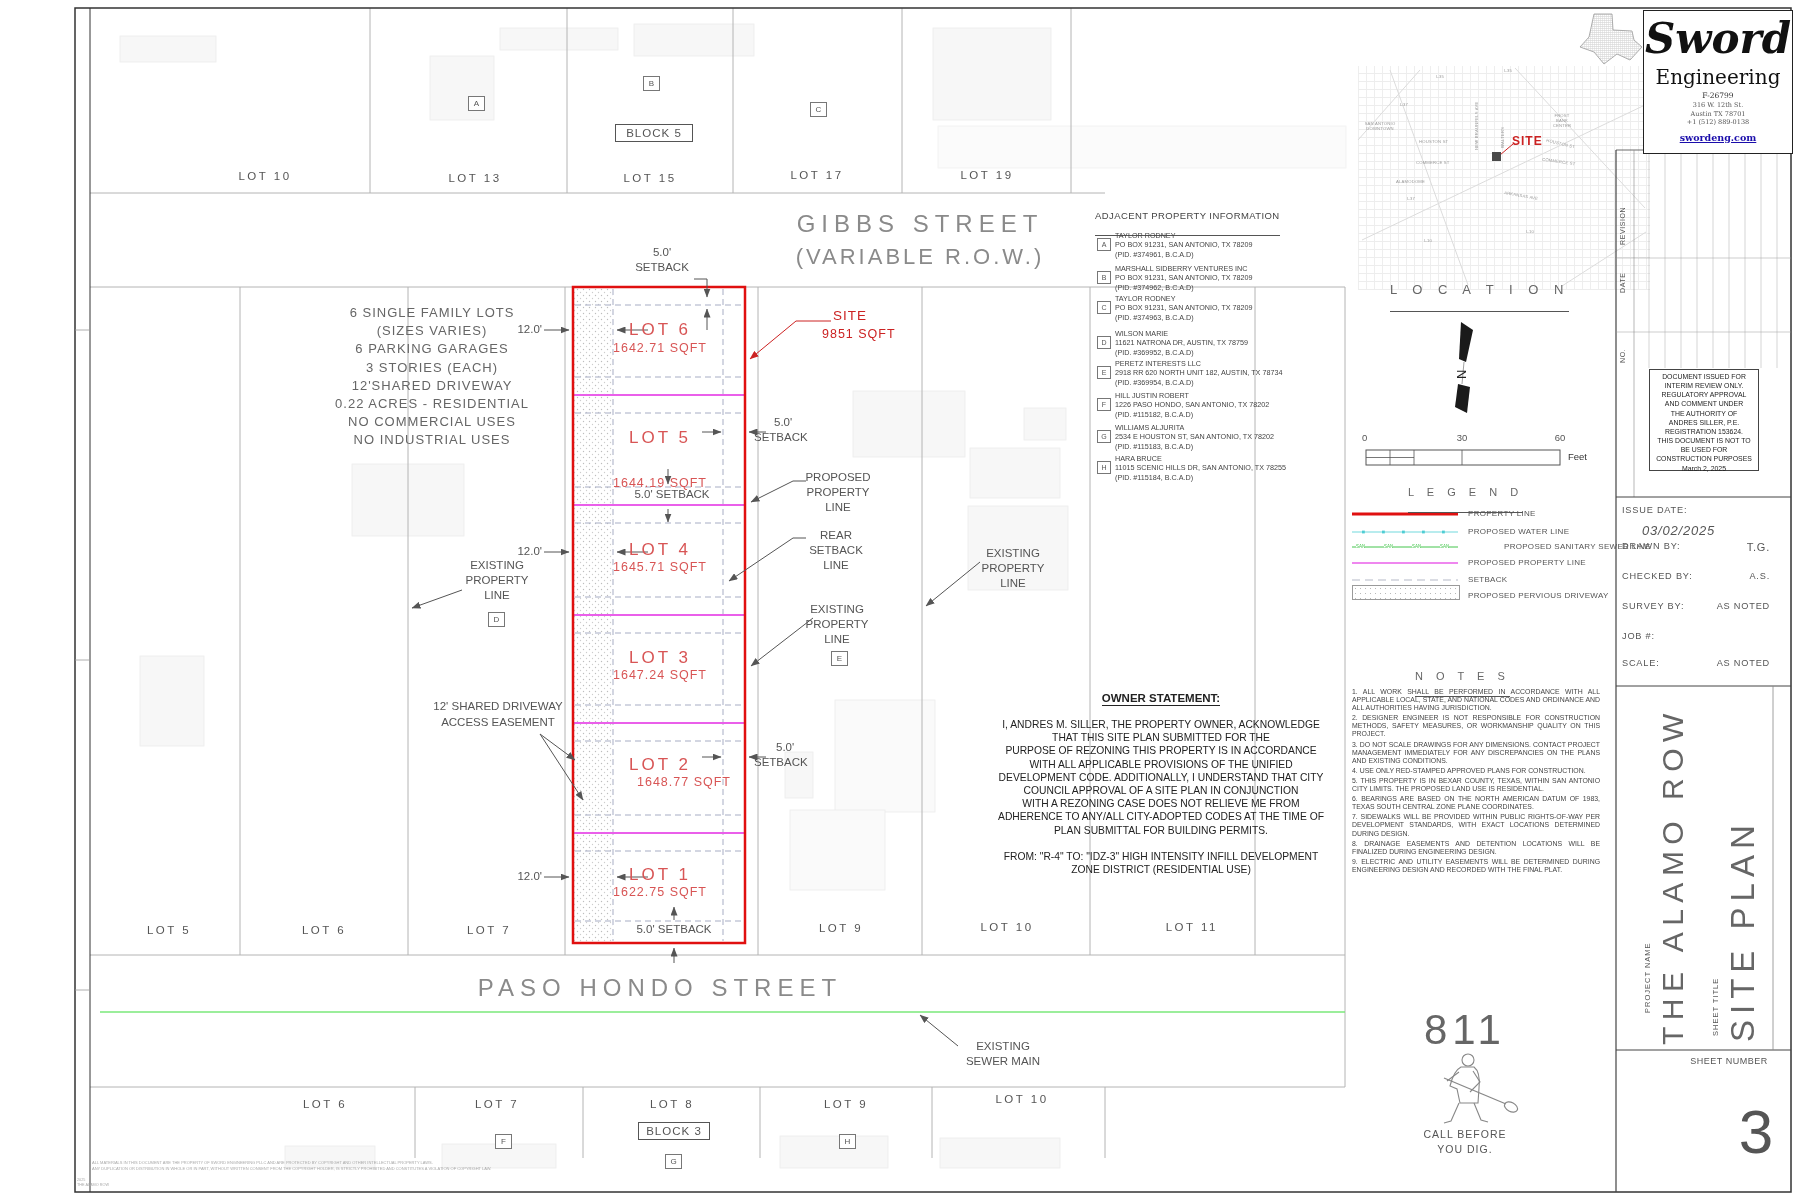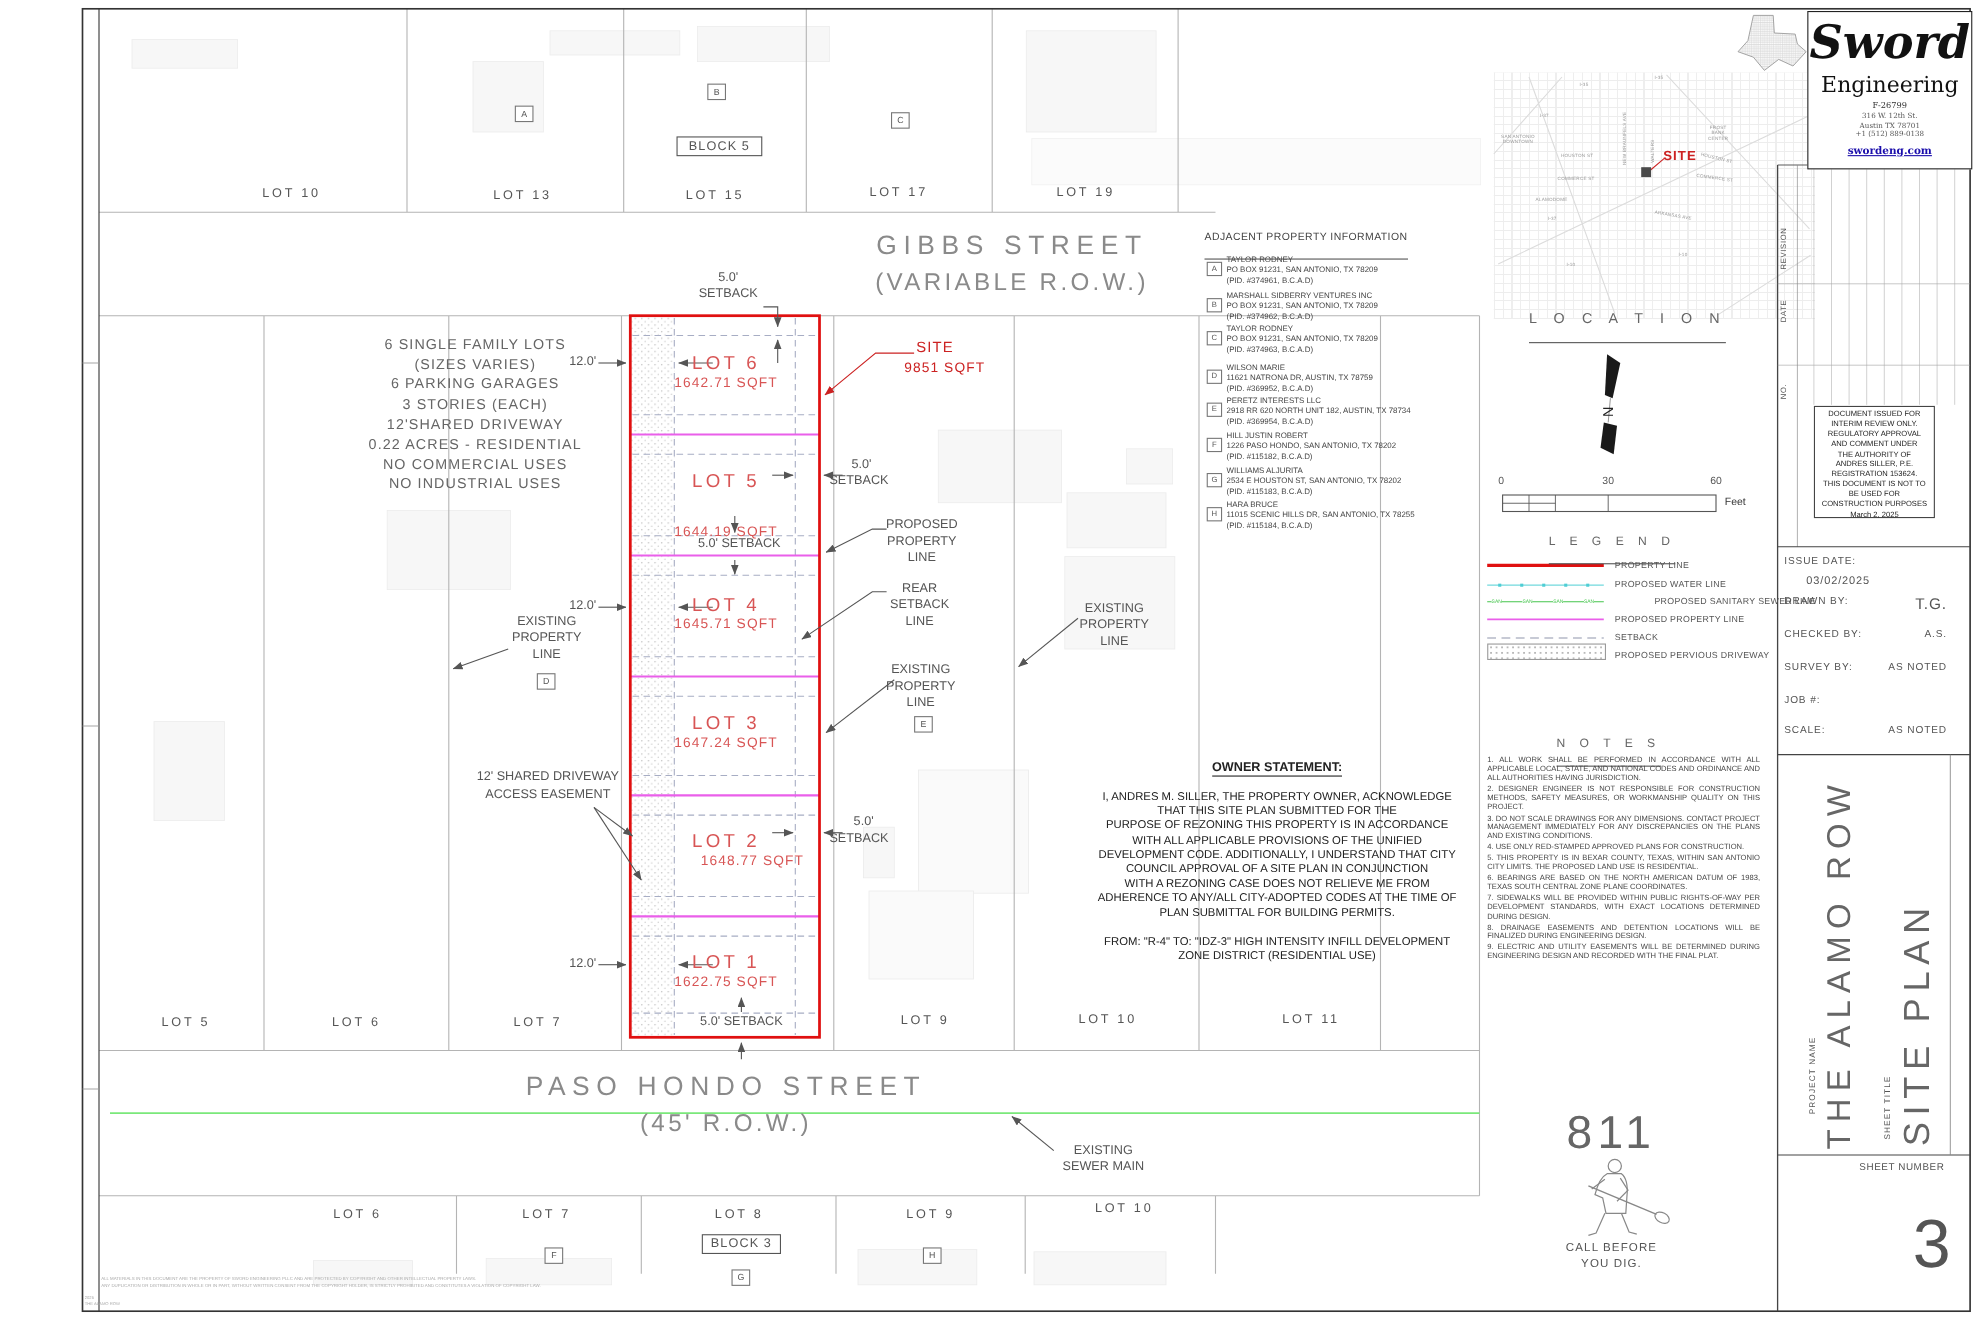--- a/index.html
+++ b/index.html
@@ -248,21 +248,20 @@
   <div class="t c" style="left:958px;top:1055px;width:90px;font-size:11.5px;">SEWER MAIN</div>
 
   <div class="t c" style="left:124px;top:924px;width:90px;font-size:11.5px;letter-spacing:2.5px;">LOT 5</div>
   <div class="t c" style="left:279px;top:924px;width:90px;font-size:11.5px;letter-spacing:2.5px;">LOT 6</div>
   <div class="t c" style="left:444px;top:924px;width:90px;font-size:11.5px;letter-spacing:2.5px;">LOT 7</div>
   <div class="t c" style="left:796px;top:922px;width:90px;font-size:11.5px;letter-spacing:2.5px;">LOT 9</div>
   <div class="t c" style="left:962px;top:921px;width:90px;font-size:11.5px;letter-spacing:2.5px;">LOT 10</div>
   <div class="t c" style="left:1128px;top:921px;width:90px;font-size:11.5px;letter-spacing:2.5px;text-align:right;">LOT 11</div>
 
   <div class="t c" style="left:470px;top:974px;width:380px;font-size:24px;letter-spacing:6px;color:#8a8a8a;">PASO HONDO STREET</div>
-  <div class="t c" style="left:470px;top:1008px;width:380px;font-size:22px;letter-spacing:3px;color:#8a8a8a;">(45' R.O.W.)</div>
 
   <div class="t c" style="left:280px;top:1098px;width:90px;font-size:11.5px;letter-spacing:2.5px;">LOT 6</div>
   <div class="t c" style="left:452px;top:1098px;width:90px;font-size:11.5px;letter-spacing:2.5px;">LOT 7</div>
   <div class="t c" style="left:627px;top:1098px;width:90px;font-size:11.5px;letter-spacing:2.5px;">LOT 8</div>
   <div class="t c" style="left:801px;top:1098px;width:90px;font-size:11.5px;letter-spacing:2.5px;">LOT 9</div>
   <div class="t c" style="left:977px;top:1093px;width:90px;font-size:11.5px;letter-spacing:2.5px;">LOT 10</div>
   <div class="blk" style="left:638px;top:1122px;width:70px;">BLOCK 3</div>
   <div class="mk" style="left:495px;top:1134px;">F</div>
   <div class="mk" style="left:665px;top:1154px;">G</div>
   <div class="mk" style="left:839px;top:1134px;">H</div>
@@ -415,23 +414,23 @@
       <div>THE AUTHORITY OF</div>
       <div>ANDRES SILLER, P.E.</div>
     <div>REGISTRATION 153624.</div>
       <div>THIS DOCUMENT IS NOT TO</div>
       <div>BE USED FOR</div>
     <div>CONSTRUCTION PURPOSES</div>
       <div>March 2, 2025</div>
   </div>
 
   <div class="t" style="left:1622px;top:505px;font-size:9.2px;letter-spacing:.8px;">ISSUE DATE:</div>
-  <div class="t" style="left:1642px;top:523px;font-size:10px;letter-spacing:.8px;">03/02/2025</div>
+  <div class="t" style="left:1642px;top:523px;font-size:13px;letter-spacing:.8px;font-style:italic;">03/02/2025</div>
   <div class="t" style="left:1622px;top:541px;font-size:9.2px;letter-spacing:.8px;">DRAWN BY:</div>
-  <div class="t rt" style="left:1700px;top:541px;width:70px;font-size:14px;letter-spacing:.8px;">T.G.</div>
+  <div class="t rt" style="left:1700px;top:541px;width:70px;font-size:11px;letter-spacing:.8px;">T.G.</div>
   <div class="t" style="left:1622px;top:571px;font-size:9.2px;letter-spacing:.8px;">CHECKED BY:</div>
   <div class="t rt" style="left:1700px;top:571px;width:70px;font-size:9.2px;letter-spacing:.8px;">A.S.</div>
   <div class="t" style="left:1622px;top:601px;font-size:9.2px;letter-spacing:.8px;">SURVEY BY:</div>
   <div class="t rt" style="left:1690px;top:601px;width:80px;font-size:9.2px;letter-spacing:.8px;">AS NOTED</div>
   <div class="t" style="left:1622px;top:631px;font-size:9.2px;letter-spacing:.8px;">JOB #:</div>
   <div class="t" style="left:1622px;top:658px;font-size:9.2px;letter-spacing:.8px;">SCALE:</div>
   <div class="t rt" style="left:1690px;top:658px;width:80px;font-size:9.2px;letter-spacing:.8px;">AS NOTED</div>
 
   <div class="t vert" style="left:1643px;top:1013px;font-size:7.5px;letter-spacing:1px;">PROJECT NAME</div>
   <div class="t vert" style="left:1656px;top:1045px;font-size:30px;letter-spacing:6.5px;color:#666;">THE ALAMO ROW</div>

